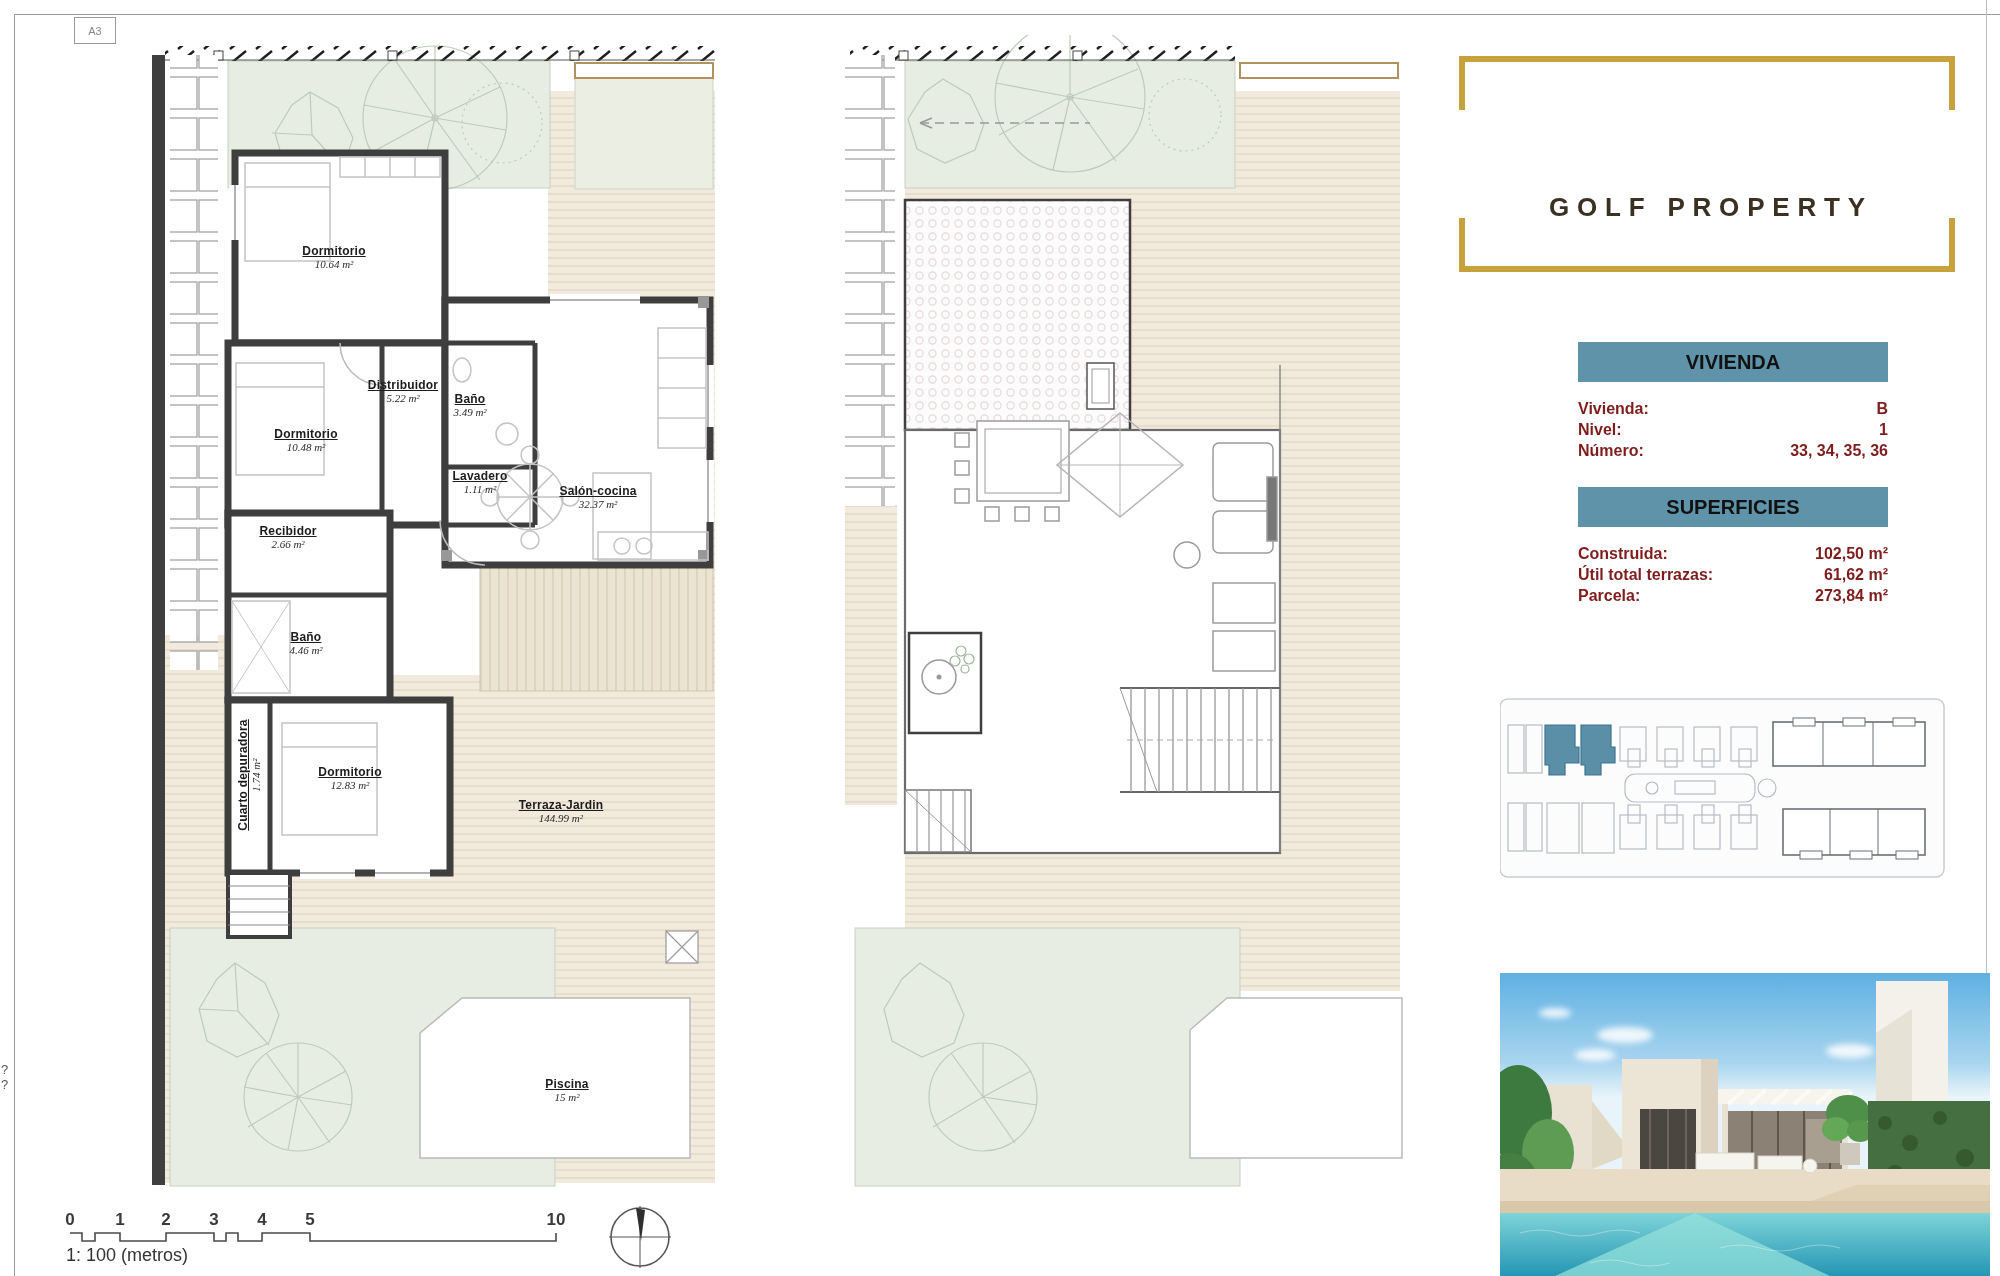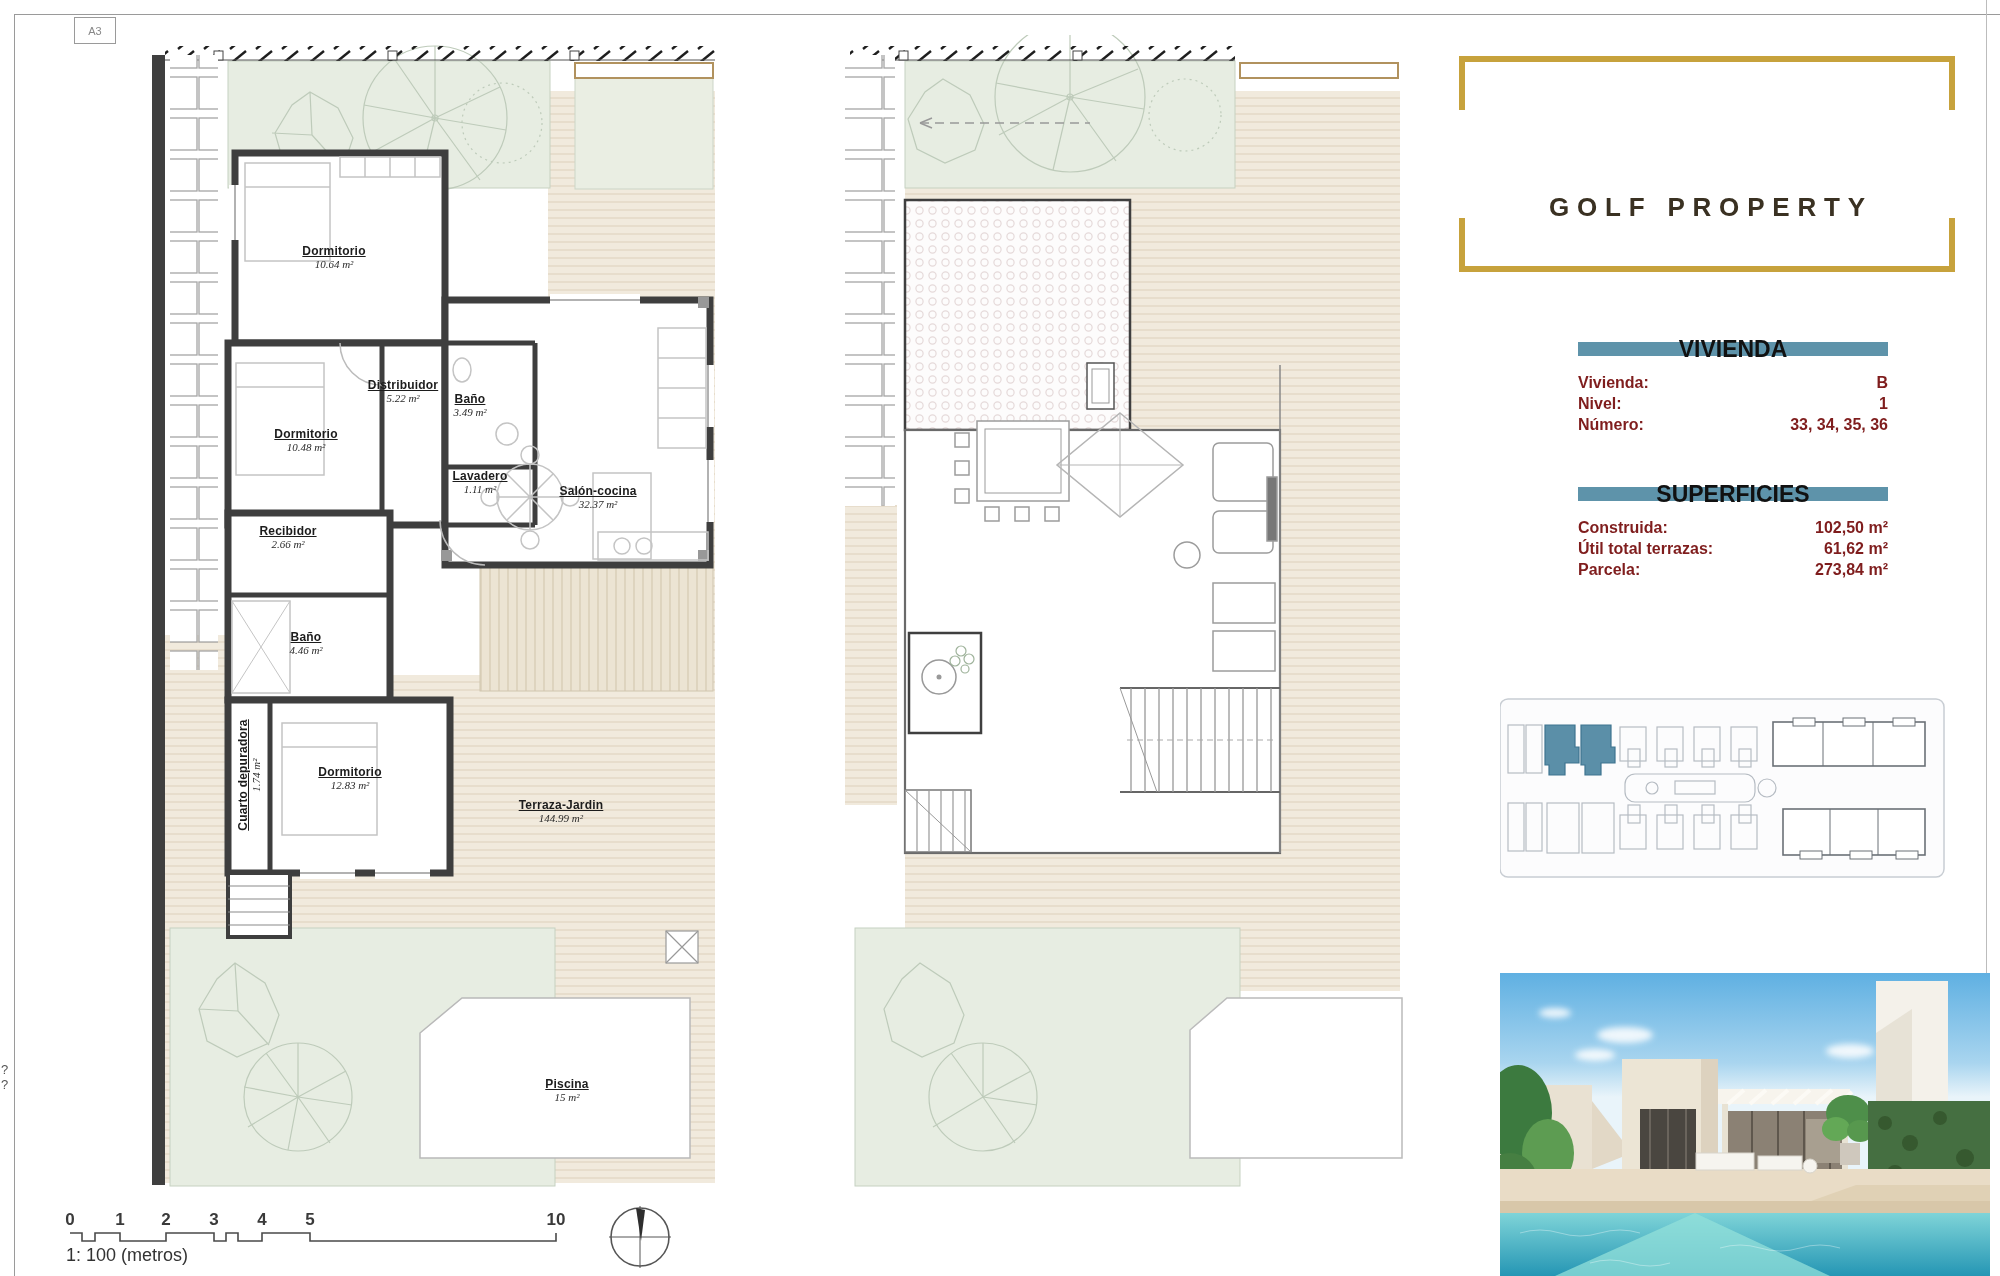--- a/index.html
+++ b/index.html
@@ -26,22 +26,22 @@
   .logo .br-top{position:absolute;left:0;top:0;right:0;height:48px;
         border-top:6px solid #c7a23c;border-left:6px solid #c7a23c;border-right:6px solid #c7a23c;}
   .logo .br-bot{position:absolute;left:0;bottom:0;right:0;height:48px;
         border-bottom:6px solid #c7a23c;border-left:6px solid #c7a23c;border-right:6px solid #c7a23c;}
   .logo .l1{position:absolute;left:0;right:0;top:72px;text-align:center;font-size:46px;
         letter-spacing:.26em;color:#3a3122;font-weight:400;text-indent:.26em;}
   .logo .l2{position:absolute;left:0;right:0;top:136px;text-align:center;font-size:26px;
         letter-spacing:.30em;color:#3a3122;font-weight:700;text-indent:.30em;}
   
   .panel{position:absolute;width:310px;}
-  .panel-header{height:14px;display:flex;align-items:center;justify-content:center;
-        font-size:23px;font-weight:bold;color:#111;}
+  .panel-header{height:40px;display:flex;align-items:center;justify-content:center;
+        font-size:20px;font-weight:bold;color:#111;}
   .panel-rows{margin-top:16px;}
   .prow{display:flex;justify-content:space-between;font-size:16px;font-weight:bold;
         line-height:21px;color:#7f1d1d;}
   
   .scalebar{position:absolute;left:40px;top:1195px;width:660px;height:80px;}
   .scale-label{position:absolute;left:26px;top:50px;font-size:18px;font-weight:normal;color:#333;}
 </style>
 </head>
 <body>
 

